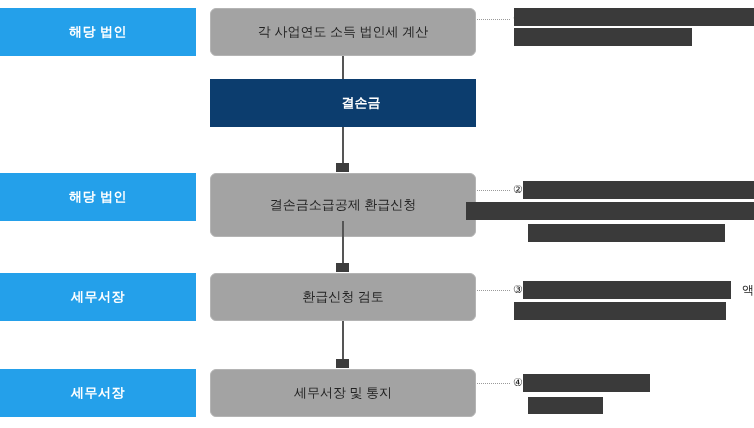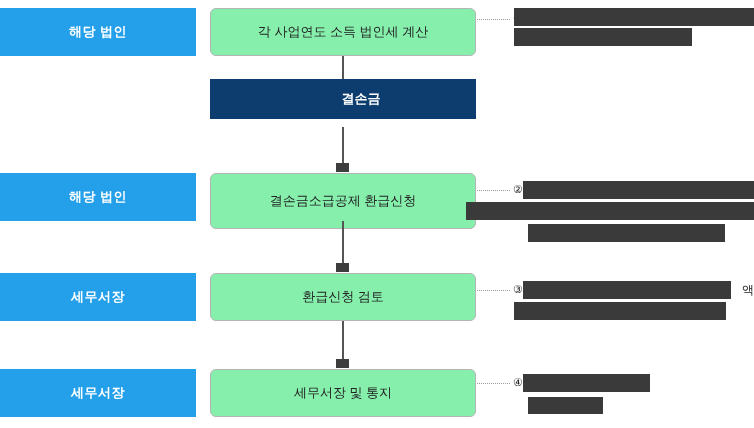--- a/index.html
+++ b/index.html
@@ -37,21 +37,21 @@
   .flow-box {
     position: absolute;
     box-sizing: border-box;
     display: flex;
     align-items: center;
     justify-content: center;
     font-size: 13px;
     border-radius: 6px;
   }
   .flow-box.light {
-    background: #86efac;
+    background: #a3a3a3;
     border: 1px solid #b4b4b4;
     color: #222222;
   }
   .flow-box.dark {
     background: #0c3d6e;
     border: 1px solid #0c3d6e;
     color: #ffffff;
     font-weight: bold;
     border-radius: 0;
   }
@@ -118,25 +118,25 @@
     <span>세무서장</span>
   </div>
   <div class="role-label" style="left:0px; top:369px; width:196px; height:48px;">
     <span>세무서장</span>
   </div>
 
   <div class="flow-box light" style="left:210px; top:8px; width:266px; height:48px;">
     <span>각 사업연도 소득 법인세 계산</span>
   </div>
 
-  <div class="flow-box dark" style="left:210px; top:79px; width:266px; height:40px;padding-left:36px;">
+  <div class="flow-box dark" style="left:210px; top:79px; width:266px; height:48px;padding-left:36px;">
     <span>결손금</span>
   </div>
 
-  <div class="flow-box light" style="left:210px; top:173px; width:266px; height:56px;">
+  <div class="flow-box light" style="left:210px; top:173px; width:266px; height:64px;">
     <span>결손금소급공제 환급신청</span>
   </div>
 
   <div class="flow-box light" style="left:210px; top:273px; width:266px; height:48px;">
     <span>환급신청 검토</span>
   </div>
 
   <div class="flow-box light" style="left:210px; top:369px; width:266px; height:48px;">
     <span>세무서장 및 통지</span>
   </div>

